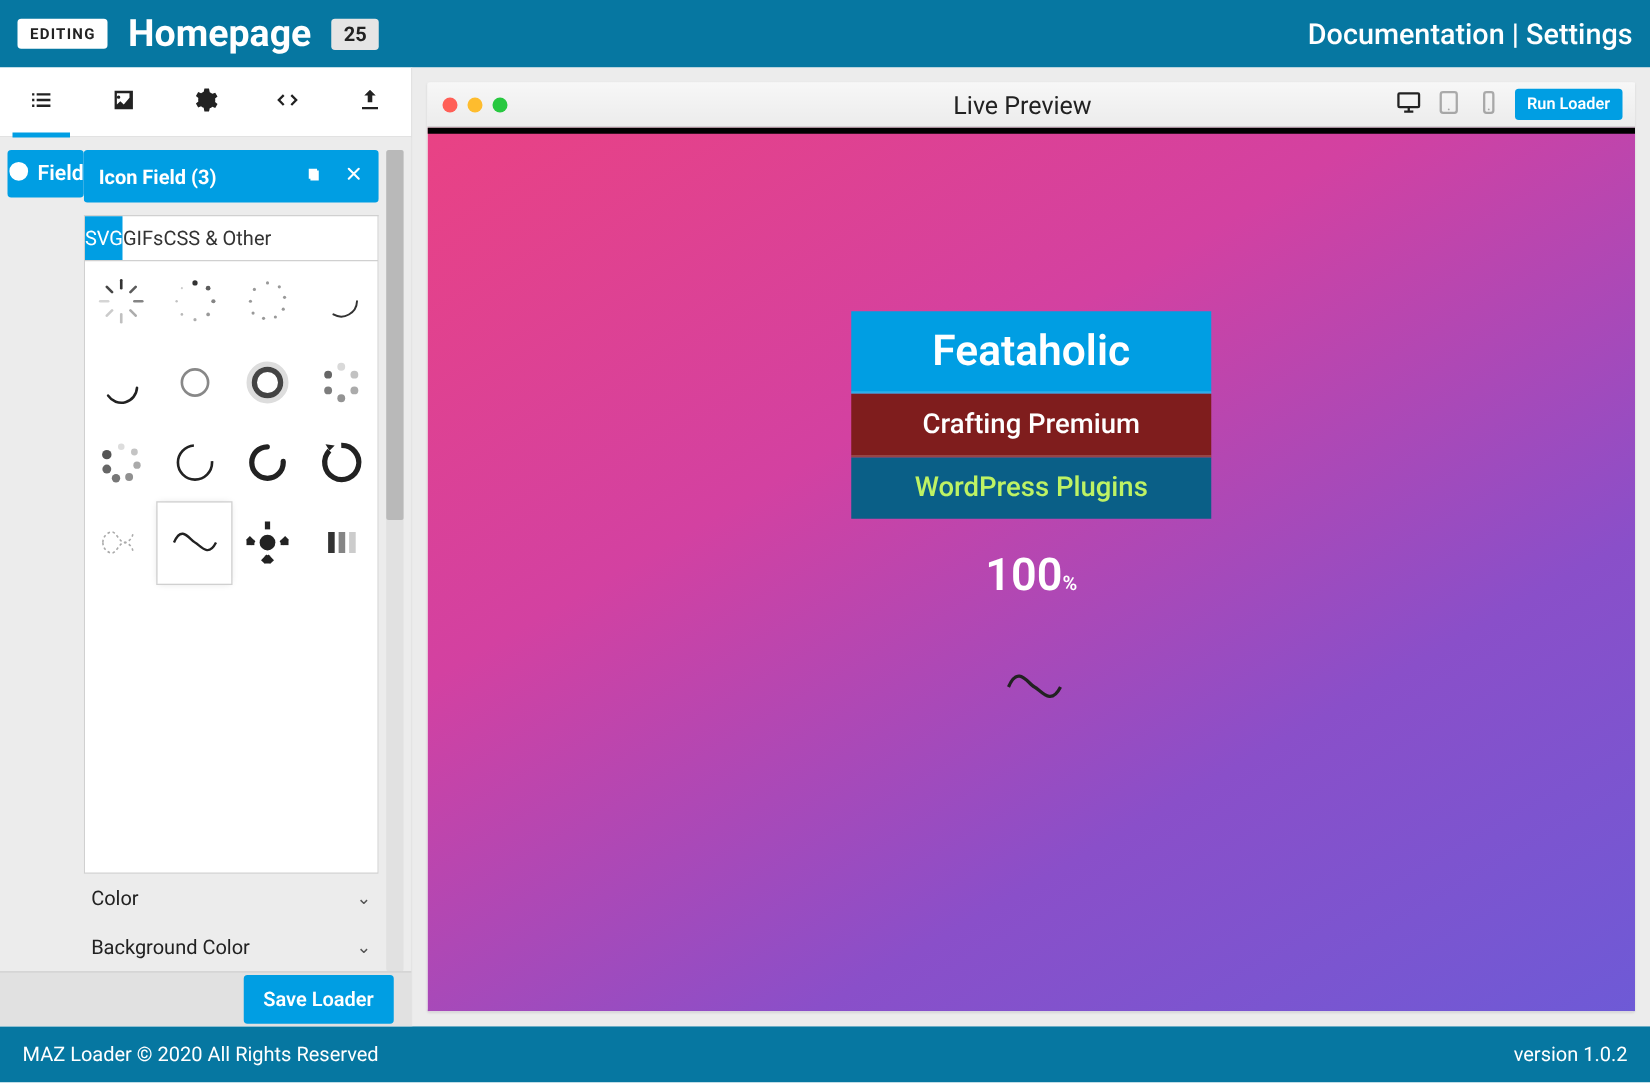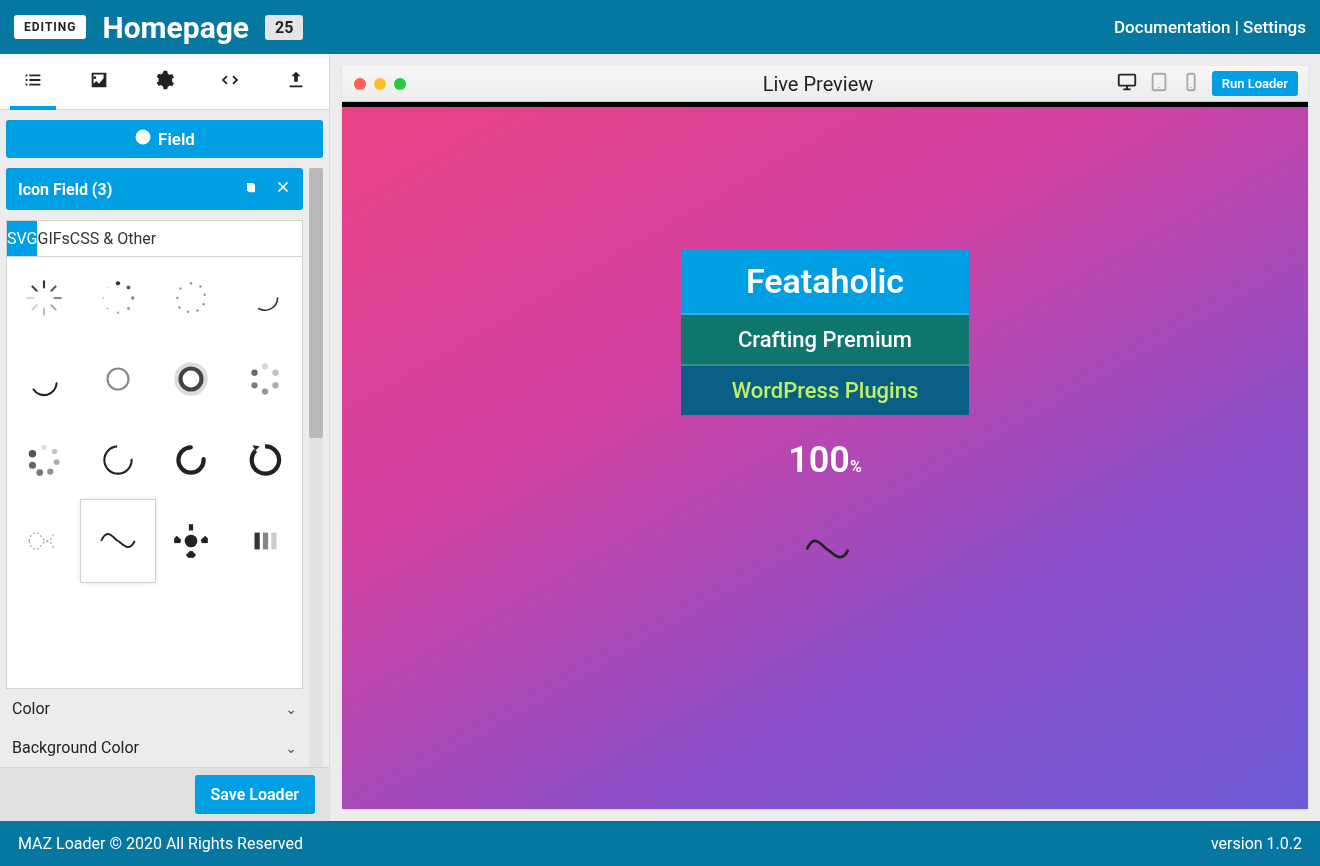--- a/index.html
+++ b/index.html
@@ -3,34 +3,34 @@
 <meta charset="utf-8">
 <style>
 * { margin: 0; padding: 0; box-sizing: border-box; font-family: -apple-system, BlinkMacSystemFont, "Segoe UI", Roboto, sans-serif; }
 body { width: 1320px; height: 866px; background: #fff; overflow: hidden; }
 
 
 .topbar { height: 54px; background: #0677a1; display: flex; align-items: center; color: #fff; padding: 0 14px; }
 .badge-editing { background: #fff; color: #222; font-size: 12px; font-weight: 700; letter-spacing: 1px; padding: 5px 10px; border-radius: 3px; }
 .title { font-size: 30px; font-weight: 700; margin-left: 16px; }
 .badge-count { background: #e5e5e5; color: #222; font-size: 16px; font-weight: 700; padding: 3px 10px; border-radius: 3px; margin-left: 16px; }
-.toplinks { margin-left: auto; font-size: 17px; font-weight: 500; }
+.toplinks { margin-left: auto; font-size: 23px; font-weight: 500; }
 .toplinks span { cursor: pointer; }
 
 
 .body { display: flex; height: calc(100% - 54px - 45px); }
 
 
 .left { width: 330px; background: #fff; border-right: 1px solid #d9d9d9; display: flex; flex-direction: column; position: relative; }
 .iconbar { height: 56px; display: flex; align-items: center; border-bottom: 1px solid #d9d9d9; }
 .iconbar .slot { flex: 1; display: flex; align-items: center; justify-content: center; height: 100%; cursor: pointer; position: relative; }
 .iconbar .slot.active::after { content:""; position:absolute; bottom:-1px; left:10px; right:10px; height:4px; background:#009ee3; }
 .iconbar svg { width: 22px; height: 22px; fill: #222; }
 
-.left-content { flex: 1; overflow: hidden; padding: 10px 6px 0 6px; background: #ececec; display: flex; flex-direction: column; }
+.left-content { flex: 1; overflow: hidden; padding: 10px 6px 0 6px; background: #ececec; display: flex; flex-direction: row; }
 .btn-field { background: #009ee3; color: #fff; border: none; height: 38px; border-radius: 3px; font-size: 17px; font-weight: 600; display: flex; align-items: center; justify-content: center; gap: 6px; cursor: pointer; margin: 0 0 10px 0; }
 .btn-field svg { width: 18px; height: 18px; fill: #fff; }
 
 
 .accordions-wrap { flex: 1; display: flex; gap: 6px; overflow: hidden; min-height: 0; }
 .accordions { flex: 1; overflow: hidden; display: flex; flex-direction: column; min-height: 0; }
 .side-scroll { width: 14px; background: #e1e1e1; position: relative; border-radius: 2px; }
 .side-scroll .thumb { position:absolute; left:0; right:0; top:0; height: 45%; background: #b9b9b9; border-radius: 2px; }
 
 .card { background: #009ee3; color:#fff; border-radius: 3px; padding: 0 12px; height: 42px; display:flex; align-items:center; margin-bottom: 10px; }
@@ -47,42 +47,42 @@
 .icon-grid-wrap { flex:1; background:#fff; border:1px solid #d0d0d0; overflow-y: scroll; min-height: 0; }
 .icon-grid { display:grid; grid-template-columns: repeat(4, 1fr); }
 .icon-cell { aspect-ratio: 1/1.1; display:flex; align-items:center; justify-content:center; cursor:pointer; }
 .icon-cell.selected { outline:1px solid #d0d0d0; background:#fff; box-shadow: 0 0 6px rgba(0,0,0,0.15); }
 .icon-cell svg { width: 42px; height: 42px; }
 
 .chevron-row { display:flex; align-items:center; justify-content:space-between; padding: 10px 6px; font-size: 16px; color:#222; }
 .chevron { font-size: 14px; color:#555; }
 
 
-.savebar { height: 54px; background:#e1e1e1; display:flex; align-items:center; justify-content:flex-end; padding: 0 14px; border-top:1px solid #d0d0d0; }
+.savebar { height: 44px; background:#e1e1e1; display:flex; align-items:center; justify-content:flex-end; padding: 0 14px; border-top:1px solid #d0d0d0; }
 .btn-save { background:#009ee3; color:#fff; border:none; padding:10px 16px; border-radius:3px; font-size:16px; font-weight:600; cursor:pointer; }
 
 
 .right { flex:1; background:#ececec; padding: 12px; }
 .preview-frame { background:#fff; border-radius:2px; height:100%; display:flex; flex-direction:column; box-shadow: 0 1px 2px rgba(0,0,0,0.1); }
 .preview-header { height:36px; background: linear-gradient(#f7f7f7,#ececec); border-bottom:1px solid #c8c8c8; display:flex; align-items:center; position:relative; }
 .traffic { display:flex; gap:8px; margin-left:12px; }
 .traffic span { width:12px; height:12px; border-radius:50%; display:block; }
 .tl-r { background:#ff5f57; } .tl-y{ background:#febc2e; } .tl-g{ background:#28c840; }
 .preview-title { position:absolute; left:0; right:14px; text-align:center; font-size:20px; color:#222; pointer-events:none; }
 .preview-controls { margin-left:auto; display:flex; align-items:center; gap:10px; margin-right:10px; }
 .dev-icon { width:22px; height:22px; stroke:#222; fill:none; stroke-width:2; cursor:pointer; }
 .dev-icon.dim { opacity: 0.35; }
 .btn-run { background:#009ee3; color:#fff; border:none; padding:5px 10px; border-radius:3px; font-size:13px; font-weight:600; cursor:pointer; }
 
 .preview-canvas { flex:1; position:relative; overflow:hidden; }
 .preview-canvas::before { content:""; position:absolute; inset:0; background: linear-gradient(150deg, #e94284 0%, #d341a1 35%, #8a4fc9 70%, #6e5ad6 100%); }
 .preview-canvas::after { content:""; position:absolute; top:0; left:0; right:0; height:5px; background:#000; }
 .canvas-stack { position:absolute; left:50%; top:44%; transform:translate(-50%,-50%); width:288px; text-align:center; }
 .row1 { background:#009ee3; color:#fff; font-size:34px; font-weight:600; padding:12px 0; border-bottom:2px solid rgba(255,255,255,0.18); }
-.row2 { background:#0f766e; color:#fff; font-size:22px; font-weight:500; padding:12px 0; border-bottom:2px solid rgba(255,255,255,0.18); }
+.row2 { background:#7f1d1d; color:#fff; font-size:22px; font-weight:500; padding:12px 0; border-bottom:2px solid rgba(255,255,255,0.18); }
 .row3 { background:#0a5f87; color:#bef264; font-size:22px; font-weight:500; padding:12px 0; }
 .pct { color:#fff; font-size:36px; font-weight:600; margin-top:24px; }
 .pct small { font-size:16px; }
 .wave { margin-top:40px; }
 .wave svg { width:52px; height:52px; }
 
 
 .footer { height:45px; background:#0677a1; color:#fff; display:flex; align-items:center; padding:0 18px; font-size:16px; }
 .footer .ver { margin-left:auto; }
 

